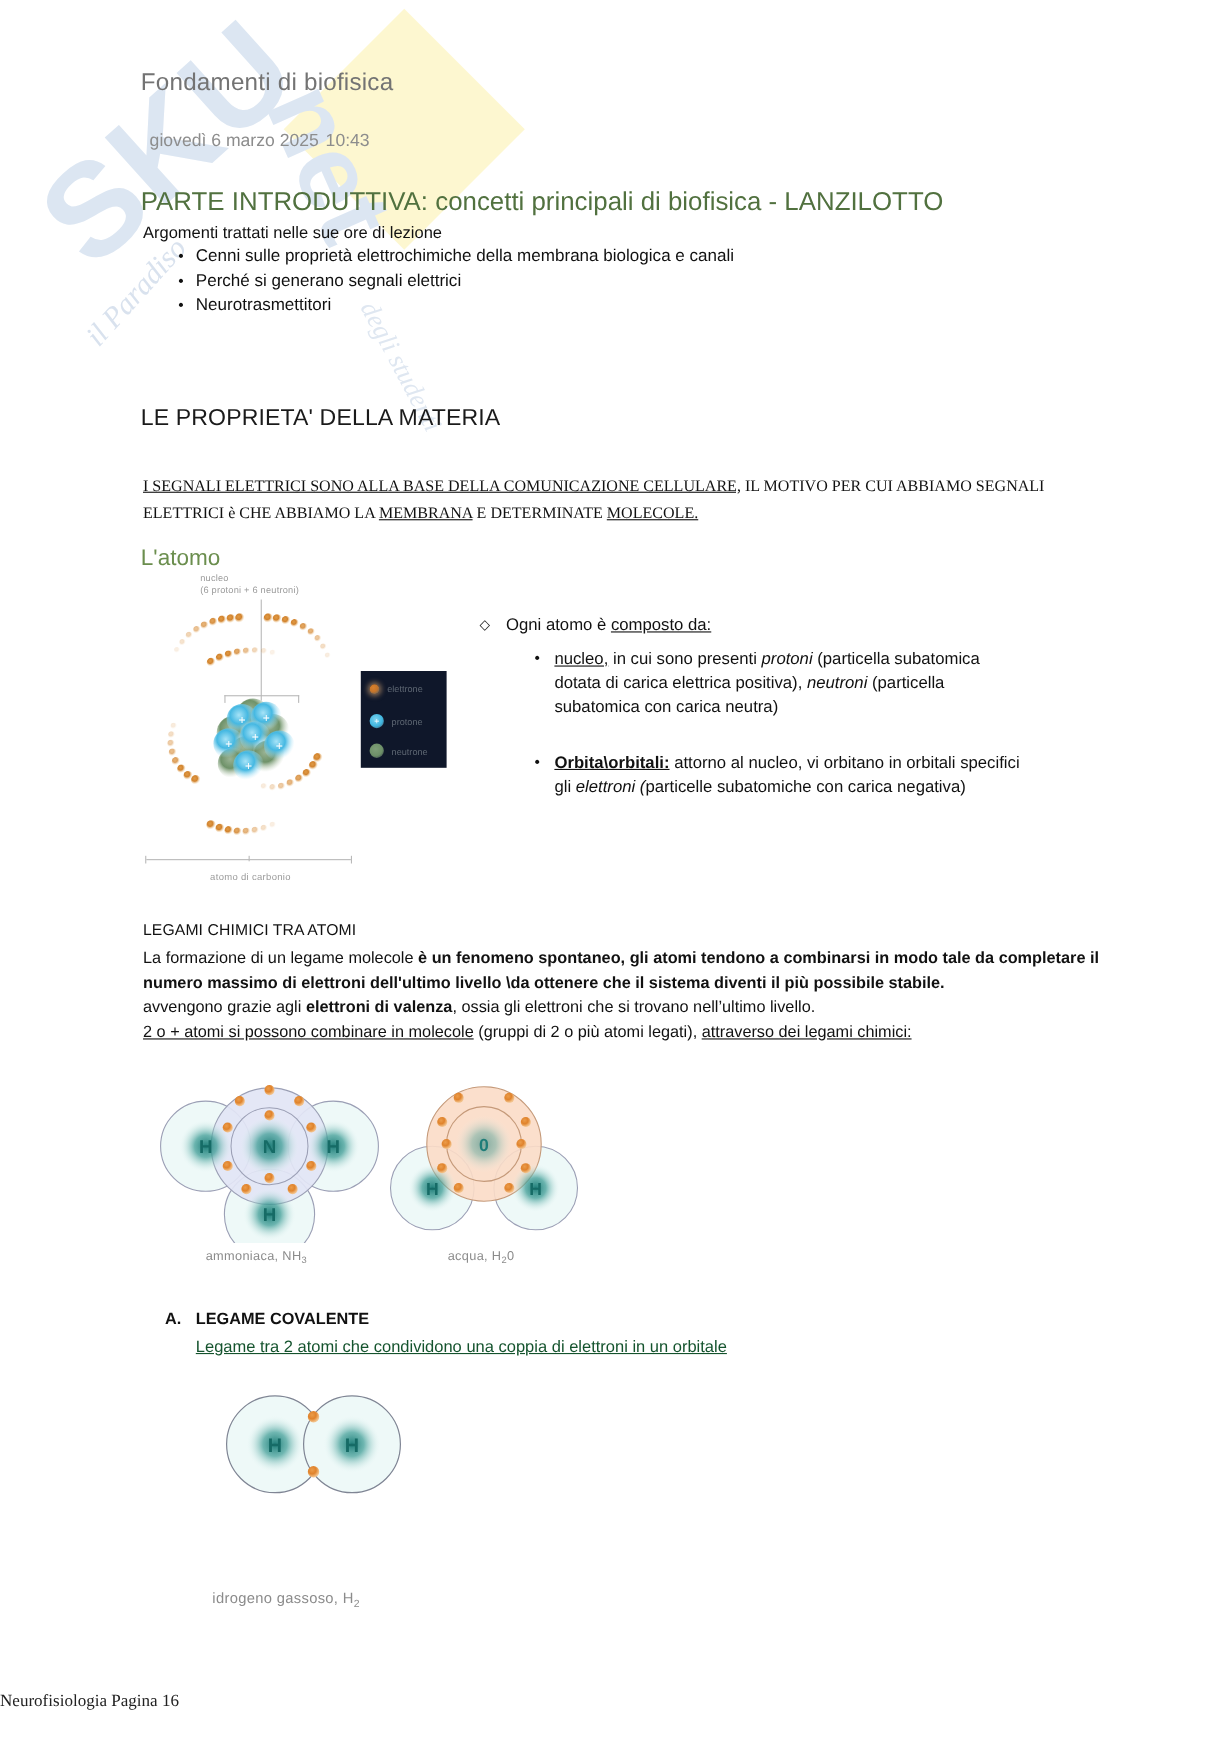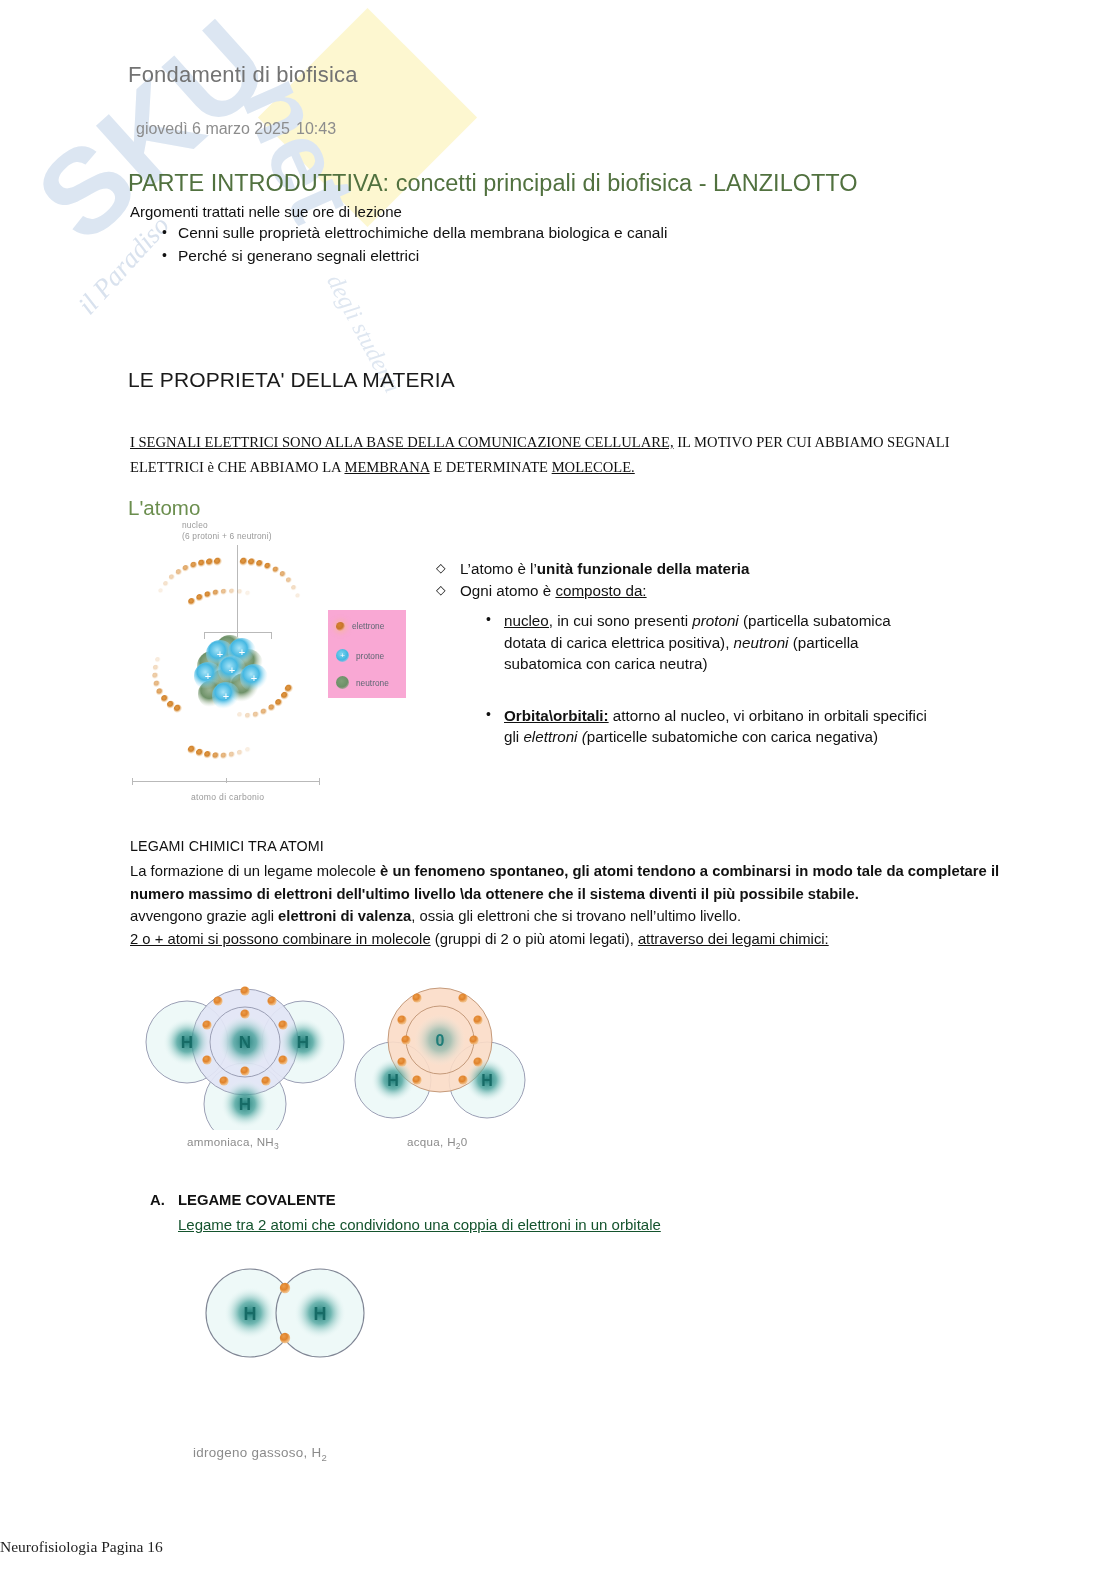--- a/index.html
+++ b/index.html
@@ -214,21 +214,21 @@
     width: 1px; height: 5px;
     background: #b9b9b9;
   }
   .nucleus-svg { position: absolute; left: 50px; top: 112px; }
   .shells-svg { position: absolute; left: 0px; top: 28px; }
 
   .legend-box {
     position: absolute;
     left: 196px; top: 90px;
     width: 78px; height: 88px;
-    background: #f9a8d4;
+    background: #0f172a;
   }
   .legend-row {
     position: absolute;
     display: flex;
     align-items: center;
     gap: 7px;
     font-size: 8.3px;
     color: #5d6672;
   }
   .legend-row.r1 { left: 8px; top: 11px; }
@@ -366,20 +366,21 @@
   <div class="doc-title">Fondamenti di biofisica</div>
   <div class="doc-meta">
     <span class="date">giovedì 6 marzo 2025</span><span class="time">10:43</span>
   </div>
 
   <div class="h-green">PARTE INTRODUTTIVA: concetti principali di biofisica - LANZILOTTO</div>
   <div class="intro-line">Argomenti trattati nelle sue ore di lezione</div>
   <ul class="bullets">
     <li>Cenni sulle proprietà elettrochimiche della membrana biologica e canali</li>
     <li>Perché si generano segnali elettrici</li>
+    <li>Neurotrasmettitori</li>
   </ul>
 
   <div class="h-matter">LE PROPRIETA' DELLA MATERIA</div>
   <div class="caps-para">
     <span class="u">I SEGNALI ELETTRICI SONO ALLA BASE DELLA COMUNICAZIONE CELLULARE,</span>
     <span>IL MOTIVO PER CUI ABBIAMO SEGNALI ELETTRICI è CHE ABBIAMO LA</span>
     <span class="u">MEMBRANA</span>
     <span>E DETERMINATE</span>
     <span class="u">MOLECOLE.</span>
   </div>
@@ -527,23 +528,20 @@
         <span>neutrone</span>
       </div>
     </div>
 
     <div class="width-bar"></div>
     <div class="tick-mid"></div>
     <div class="atom-label-bot">atomo di carbonio</div>
   </div>
 
   <div class="atom-points">
-    <div class="dia-item">
-      <span>L’atomo è l’</span><b>unità funzionale della materia</b>
-    </div>
     <div class="dia-item">
       <span>Ogni atomo è </span><span class="u">composto da:</span>
     </div>
     <div class="sub-list">
       <div class="sub-item">
         <span class="u">nucleo,</span><span> in cui sono presenti </span><i>protoni</i><span> (particella subatomica dotata di carica elettrica positiva), </span><i>neutroni</i><span> (particella subatomica con carica neutra)</span>
       </div>
       <div class="sub-item gap">
         <span class="u"><b>Orbita\orbitali:</b></span><span> attorno al nucleo, vi orbitano in orbitali specifici gli </span><i>elettroni (</i><span>particelle subatomiche con carica negativa)</span>
       </div>

